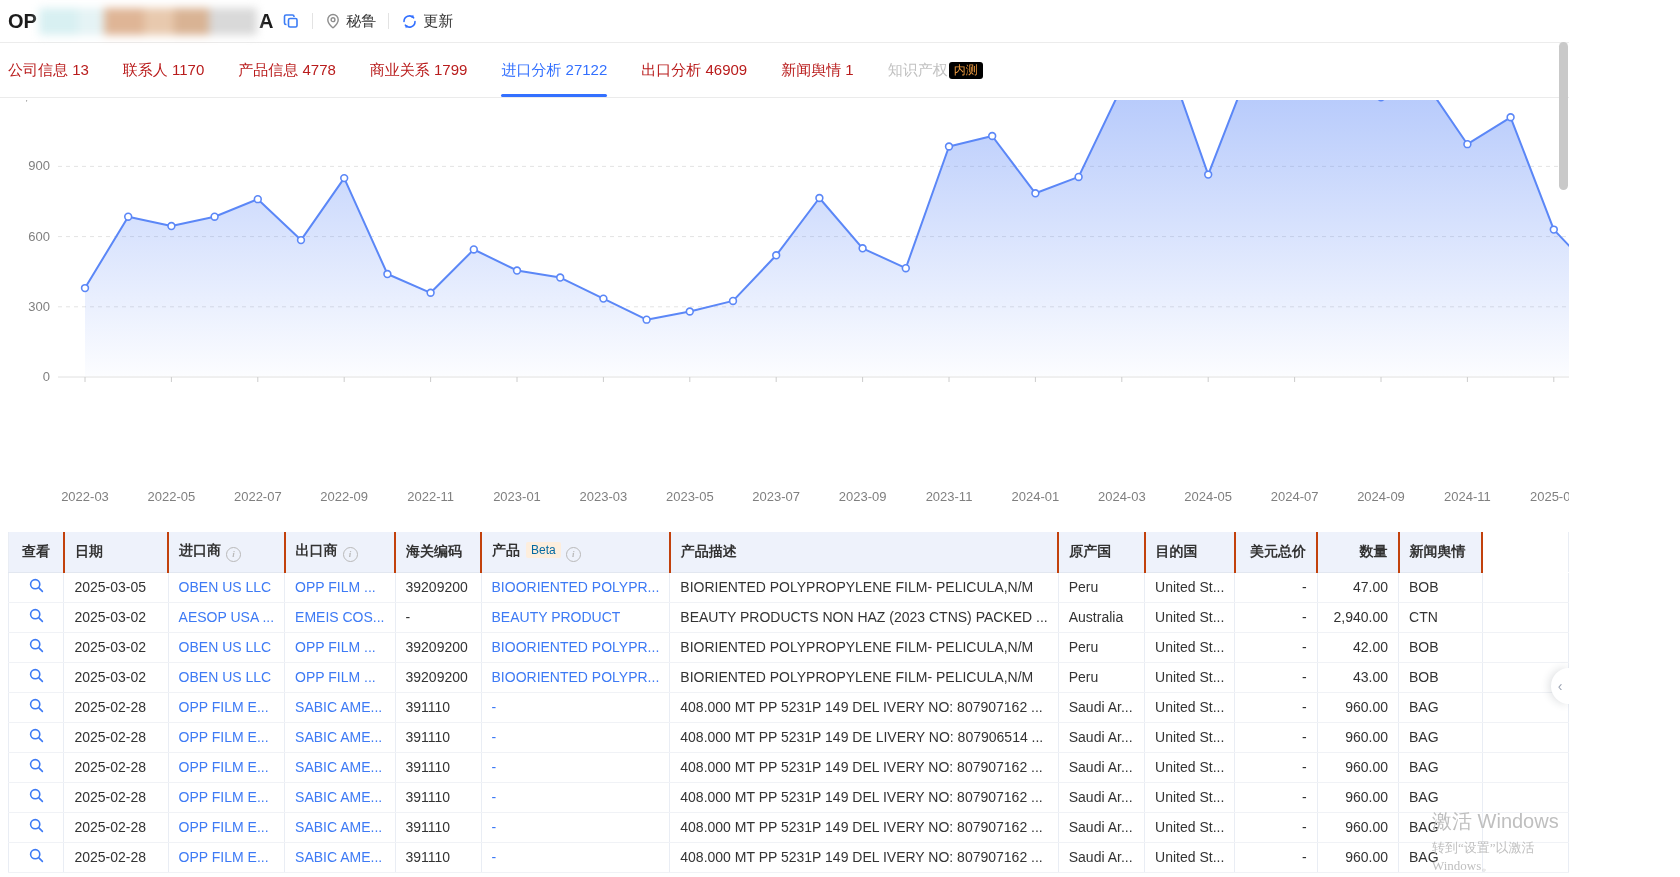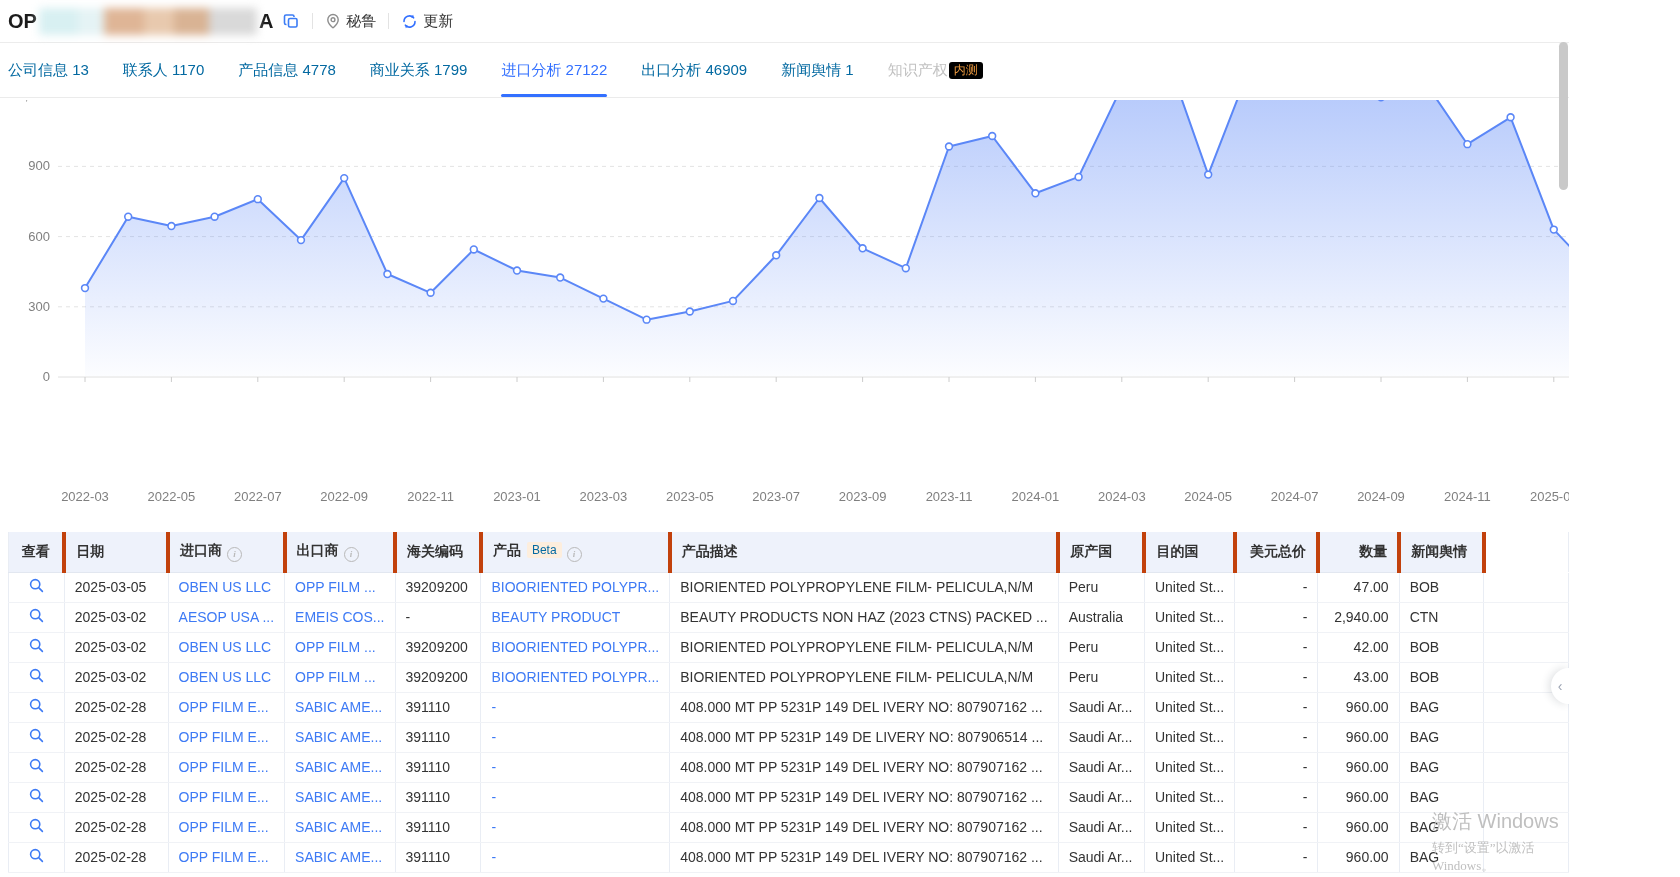--- a/index.html
+++ b/index.html
@@ -11,36 +11,36 @@
   .company{display:flex;align-items:center;font-size:20px;font-weight:700;color:#1b1b1b;}
   .blurblock{display:inline-block;width:218px;height:27px;margin:0 2px;border-radius:2px;
       background:linear-gradient(90deg,#d8f0f2 0 18%,#e5f3f5 18% 30%,#dfb596 30% 48%,#e8c9ae 48% 62%,#d9b394 62% 78%,#d9d9d9 78% 100%);
       filter:blur(4px);}
   .ico-btn{display:inline-flex;align-items:center;margin-left:10px;cursor:pointer;}
   .vdiv{width:1px;height:16px;background:#e3e3e3;margin:0 12px;}
   .tag-text{font-size:15px;color:#333;margin-left:5px;font-family:Liberation Mono, monospace;}
   
   .tabbar{position:absolute;left:0;top:43px;width:100%;height:55px;border-bottom:1px solid #ebebeb;
           display:flex;align-items:center;gap:34px;padding-left:8px;box-sizing:border-box;font-size:15px;}
-  .tab{position:relative;height:100%;display:flex;align-items:center;cursor:pointer;color:#0369a1;white-space:nowrap;}
+  .tab{position:relative;height:100%;display:flex;align-items:center;cursor:pointer;color:#b91c1c;white-space:nowrap;}
   .tab.active{color:#3370ff;}
   .tab.active::after{content:"";position:absolute;left:0;right:0;bottom:0;height:3px;background:#3370ff;border-radius:2px;}
   .tab.disabled{color:#c2c2c2;}
   .badge{display:inline-block;margin-left:1px;font-size:12px;color:#ed9a3f;background:#000000;
          border-radius:3px;padding:1px 5px;line-height:15px;}
   
   .chart-svg{position:absolute;left:0;top:100px;}
   .chart-svg text{font-family:"Liberation Sans","DejaVu Sans",sans-serif;}
   
   .tablewrap{position:absolute;left:8px;top:532px;}
   table{border-collapse:collapse;table-layout:fixed;font-size:14px;}
   th,td{padding:0 10px;height:30px;box-sizing:border-box;overflow:hidden;white-space:nowrap;
         border-right:1px solid #e9edf4;text-overflow:ellipsis;}
   thead th{background:#eef2fb;height:40px;font-weight:700;color:#323232;text-align:left;
-           border-right:4px solid #c2410c;border-bottom:1px solid #e2e7f0;}
+           border-right:2px solid #c2410c;border-bottom:1px solid #e2e7f0;}
   thead th.nobg{background:#fff;border-right:1px solid #e9edf4;border-bottom:1px solid #fff;}
   tbody td{border-bottom:1px solid #f0f2f6;color:#333;}
   td.first,th.first{border-left:1px solid #e9edf4;}
   .al-center{text-align:center;}
   .al-right{text-align:right;}
   .lnk{color:#3d7af5;cursor:pointer;}
   .info-i{display:inline-block;width:13px;height:13px;border:1px solid #b9b9b9;border-radius:50%;
           color:#b9b9b9;font-size:9px;line-height:13px;text-align:center;margin-left:5px;vertical-align:-2px;
           font-style:italic;font-family:"Liberation Serif",serif;}
   .beta{display:inline-block;margin-left:6px;font-size:12px;font-weight:400;color:#0369a1;background:#fdeedd;

